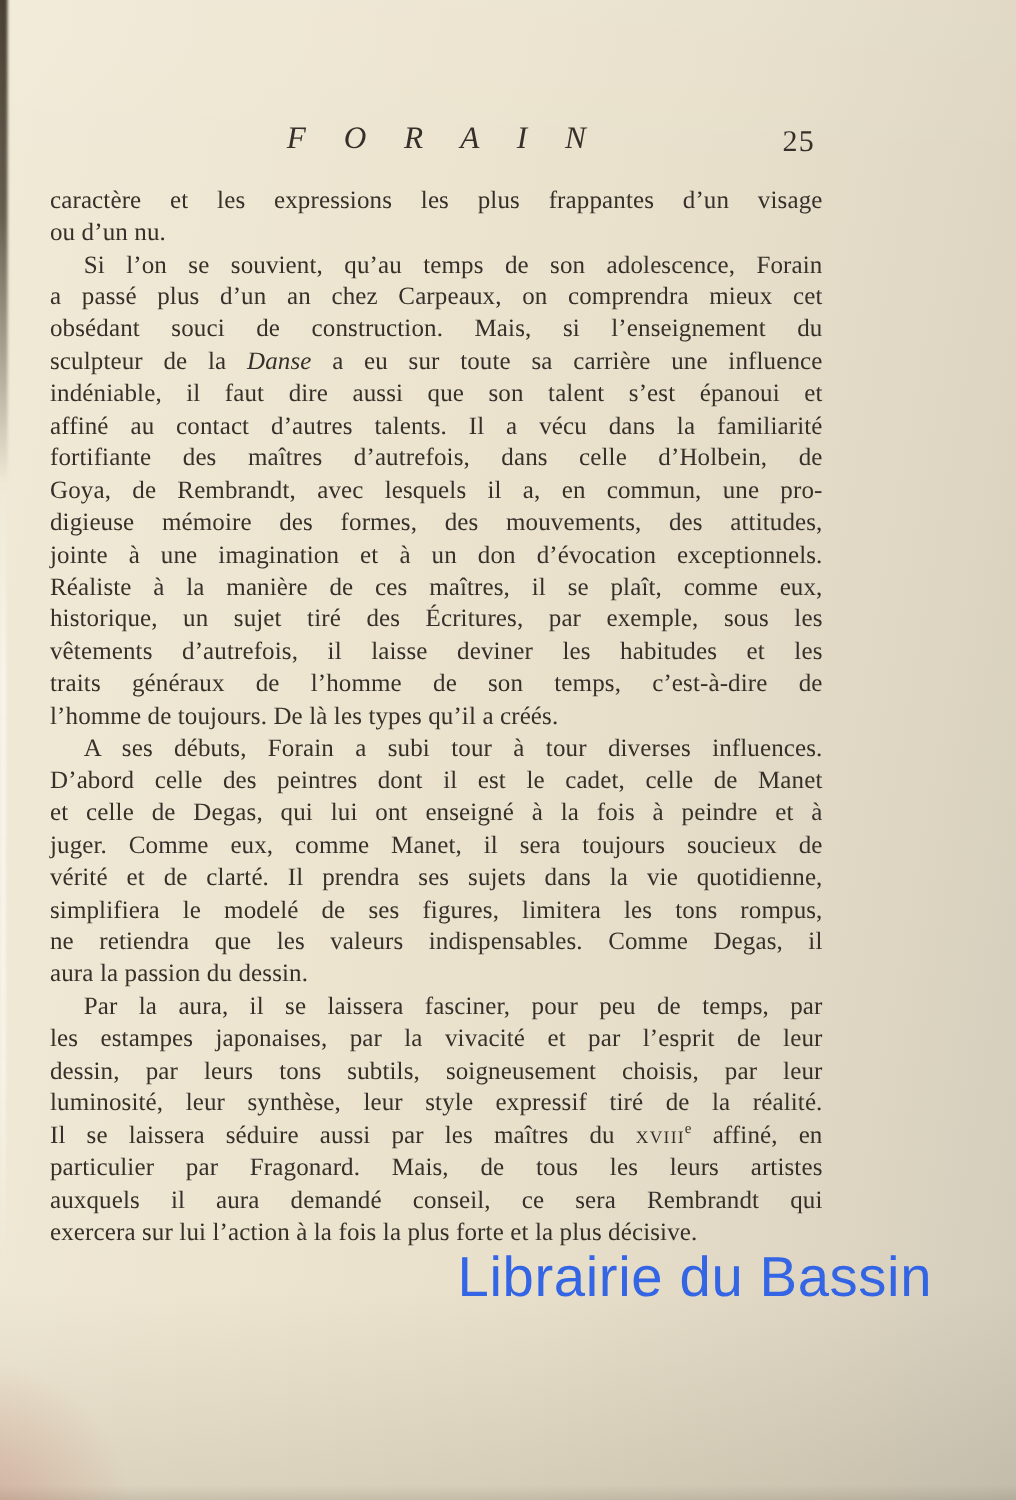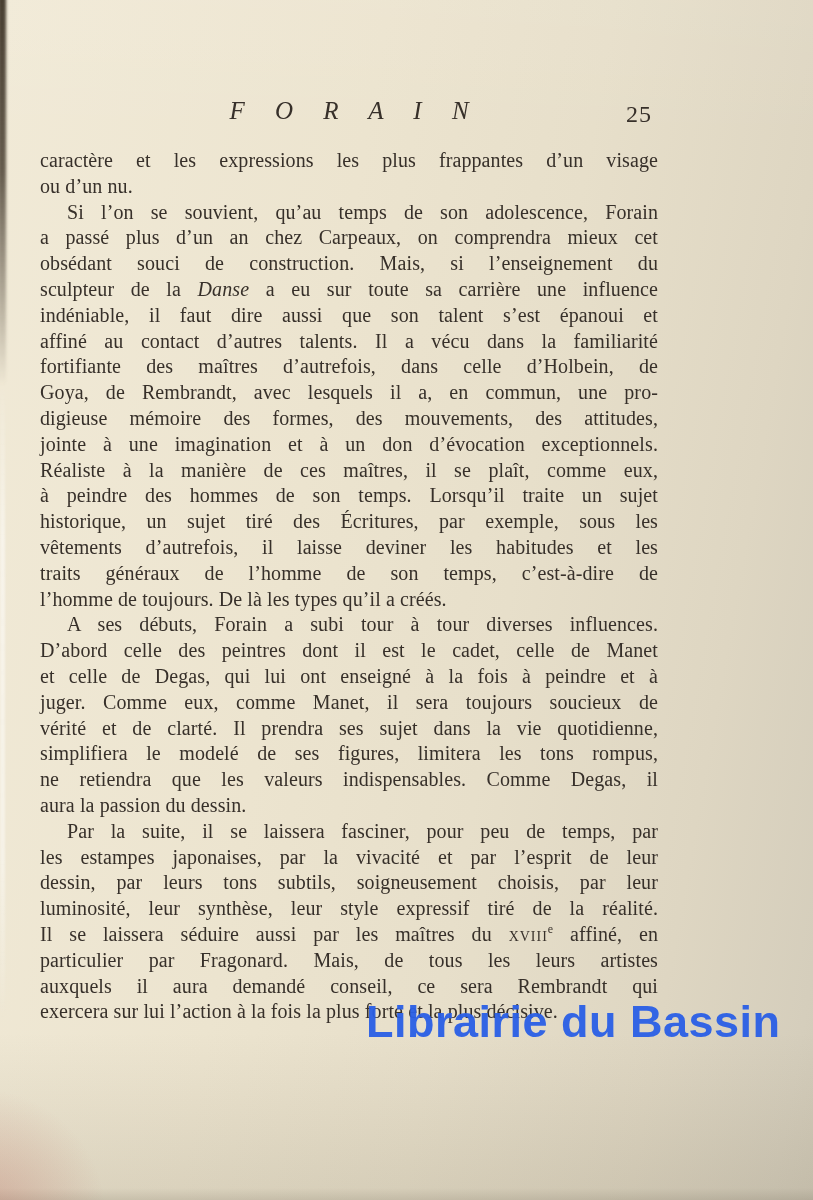--- a/index.html
+++ b/index.html
@@ -74,21 +74,21 @@
   .line.indent { text-indent: 27px; }
   .italic { font-style: italic; }
   .smallcaps { font-variant: small-caps; letter-spacing: 1px; }
   .sup { vertical-align: super; font-size: 0.6em; line-height: 0; }
   .watermark {
     position: absolute;
     left: 366px; top: 999px;
     font-family: "Liberation Sans", "DejaVu Sans", sans-serif;
     font-size: 45px;
     line-height: 1;
-    font-weight: 700;
+    font-weight: 400;
     letter-spacing: 0.5px;
     white-space: nowrap;
     color: #2a5fe6;
     opacity: 0.95;
   }
 </style>
 </head>
 <body>
 
 <div class="page">
@@ -110,38 +110,37 @@
         <div class="line">a passé plus d’un an chez Carpeaux, on comprendra mieux cet</div>
         <div class="line">obsédant souci de construction. Mais, si l’enseignement du</div>
         <div class="line"><span>sculpteur de la </span><span class="italic">Danse</span><span> a eu sur toute sa carrière une influence</span></div>
         <div class="line">indéniable, il faut dire aussi que son talent s’est épanoui et</div>
         <div class="line">affiné au contact d’autres talents. Il a vécu dans la familiarité</div>
         <div class="line">fortifiante des maîtres d’autrefois, dans celle d’Holbein, de</div>
         <div class="line">Goya, de Rembrandt, avec lesquels il a, en commun, une pro-</div>
         <div class="line">digieuse mémoire des formes, des mouvements, des attitudes,</div>
         <div class="line">jointe à une imagination et à un don d’évocation exceptionnels.</div>
         <div class="line">Réaliste à la manière de ces maîtres, il se plaît, comme eux,</div>
-        <div class="line">à peindre des hommes de son temps. Lorsqu’il traite un sujet</div>
         <div class="line">historique, un sujet tiré des Écritures, par exemple, sous les</div>
         <div class="line">vêtements d’autrefois, il laisse deviner les habitudes et les</div>
         <div class="line">traits généraux de l’homme de son temps, c’est-à-dire de</div>
         <div class="line last">l’homme de toujours. De là les types qu’il a créés.</div>
       </div>
       <div>
         <div class="line indent">A ses débuts, Forain a subi tour à tour diverses influences.</div>
         <div class="line">D’abord celle des peintres dont il est le cadet, celle de Manet</div>
         <div class="line">et celle de Degas, qui lui ont enseigné à la fois à peindre et à</div>
         <div class="line">juger. Comme eux, comme Manet, il sera toujours soucieux de</div>
-        <div class="line">vérité et de clarté. Il prendra ses sujet dans la vie quotidienne,</div>
+        <div class="line">vérité et de clarté. Il prendra ses sujets dans la vie quotidienne,</div>
         <div class="line">simplifiera le modelé de ses figures, limitera les tons rompus,</div>
         <div class="line">ne retiendra que les valeurs indispensables. Comme Degas, il</div>
         <div class="line last">aura la passion du dessin.</div>
       </div>
       <div>
-        <div class="line indent">Par la suite, il se laissera fasciner, pour peu de temps, par</div>
+        <div class="line indent">Par la aura, il se laissera fasciner, pour peu de temps, par</div>
         <div class="line">les estampes japonaises, par la vivacité et par l’esprit de leur</div>
         <div class="line">dessin, par leurs tons subtils, soigneusement choisis, par leur</div>
         <div class="line">luminosité, leur synthèse, leur style expressif tiré de la réalité.</div>
         <div class="line"><span>Il se laissera séduire aussi par les maîtres du </span><span class="smallcaps">xviii</span><span class="sup">e</span><span> affiné, en</span></div>
         <div class="line">particulier par Fragonard. Mais, de tous les leurs artistes</div>
         <div class="line">auxquels il aura demandé conseil, ce sera Rembrandt qui</div>
         <div class="line last">exercera sur lui l’action à la fois la plus forte et la plus décisive.</div>
       </div>
     </div>
 

